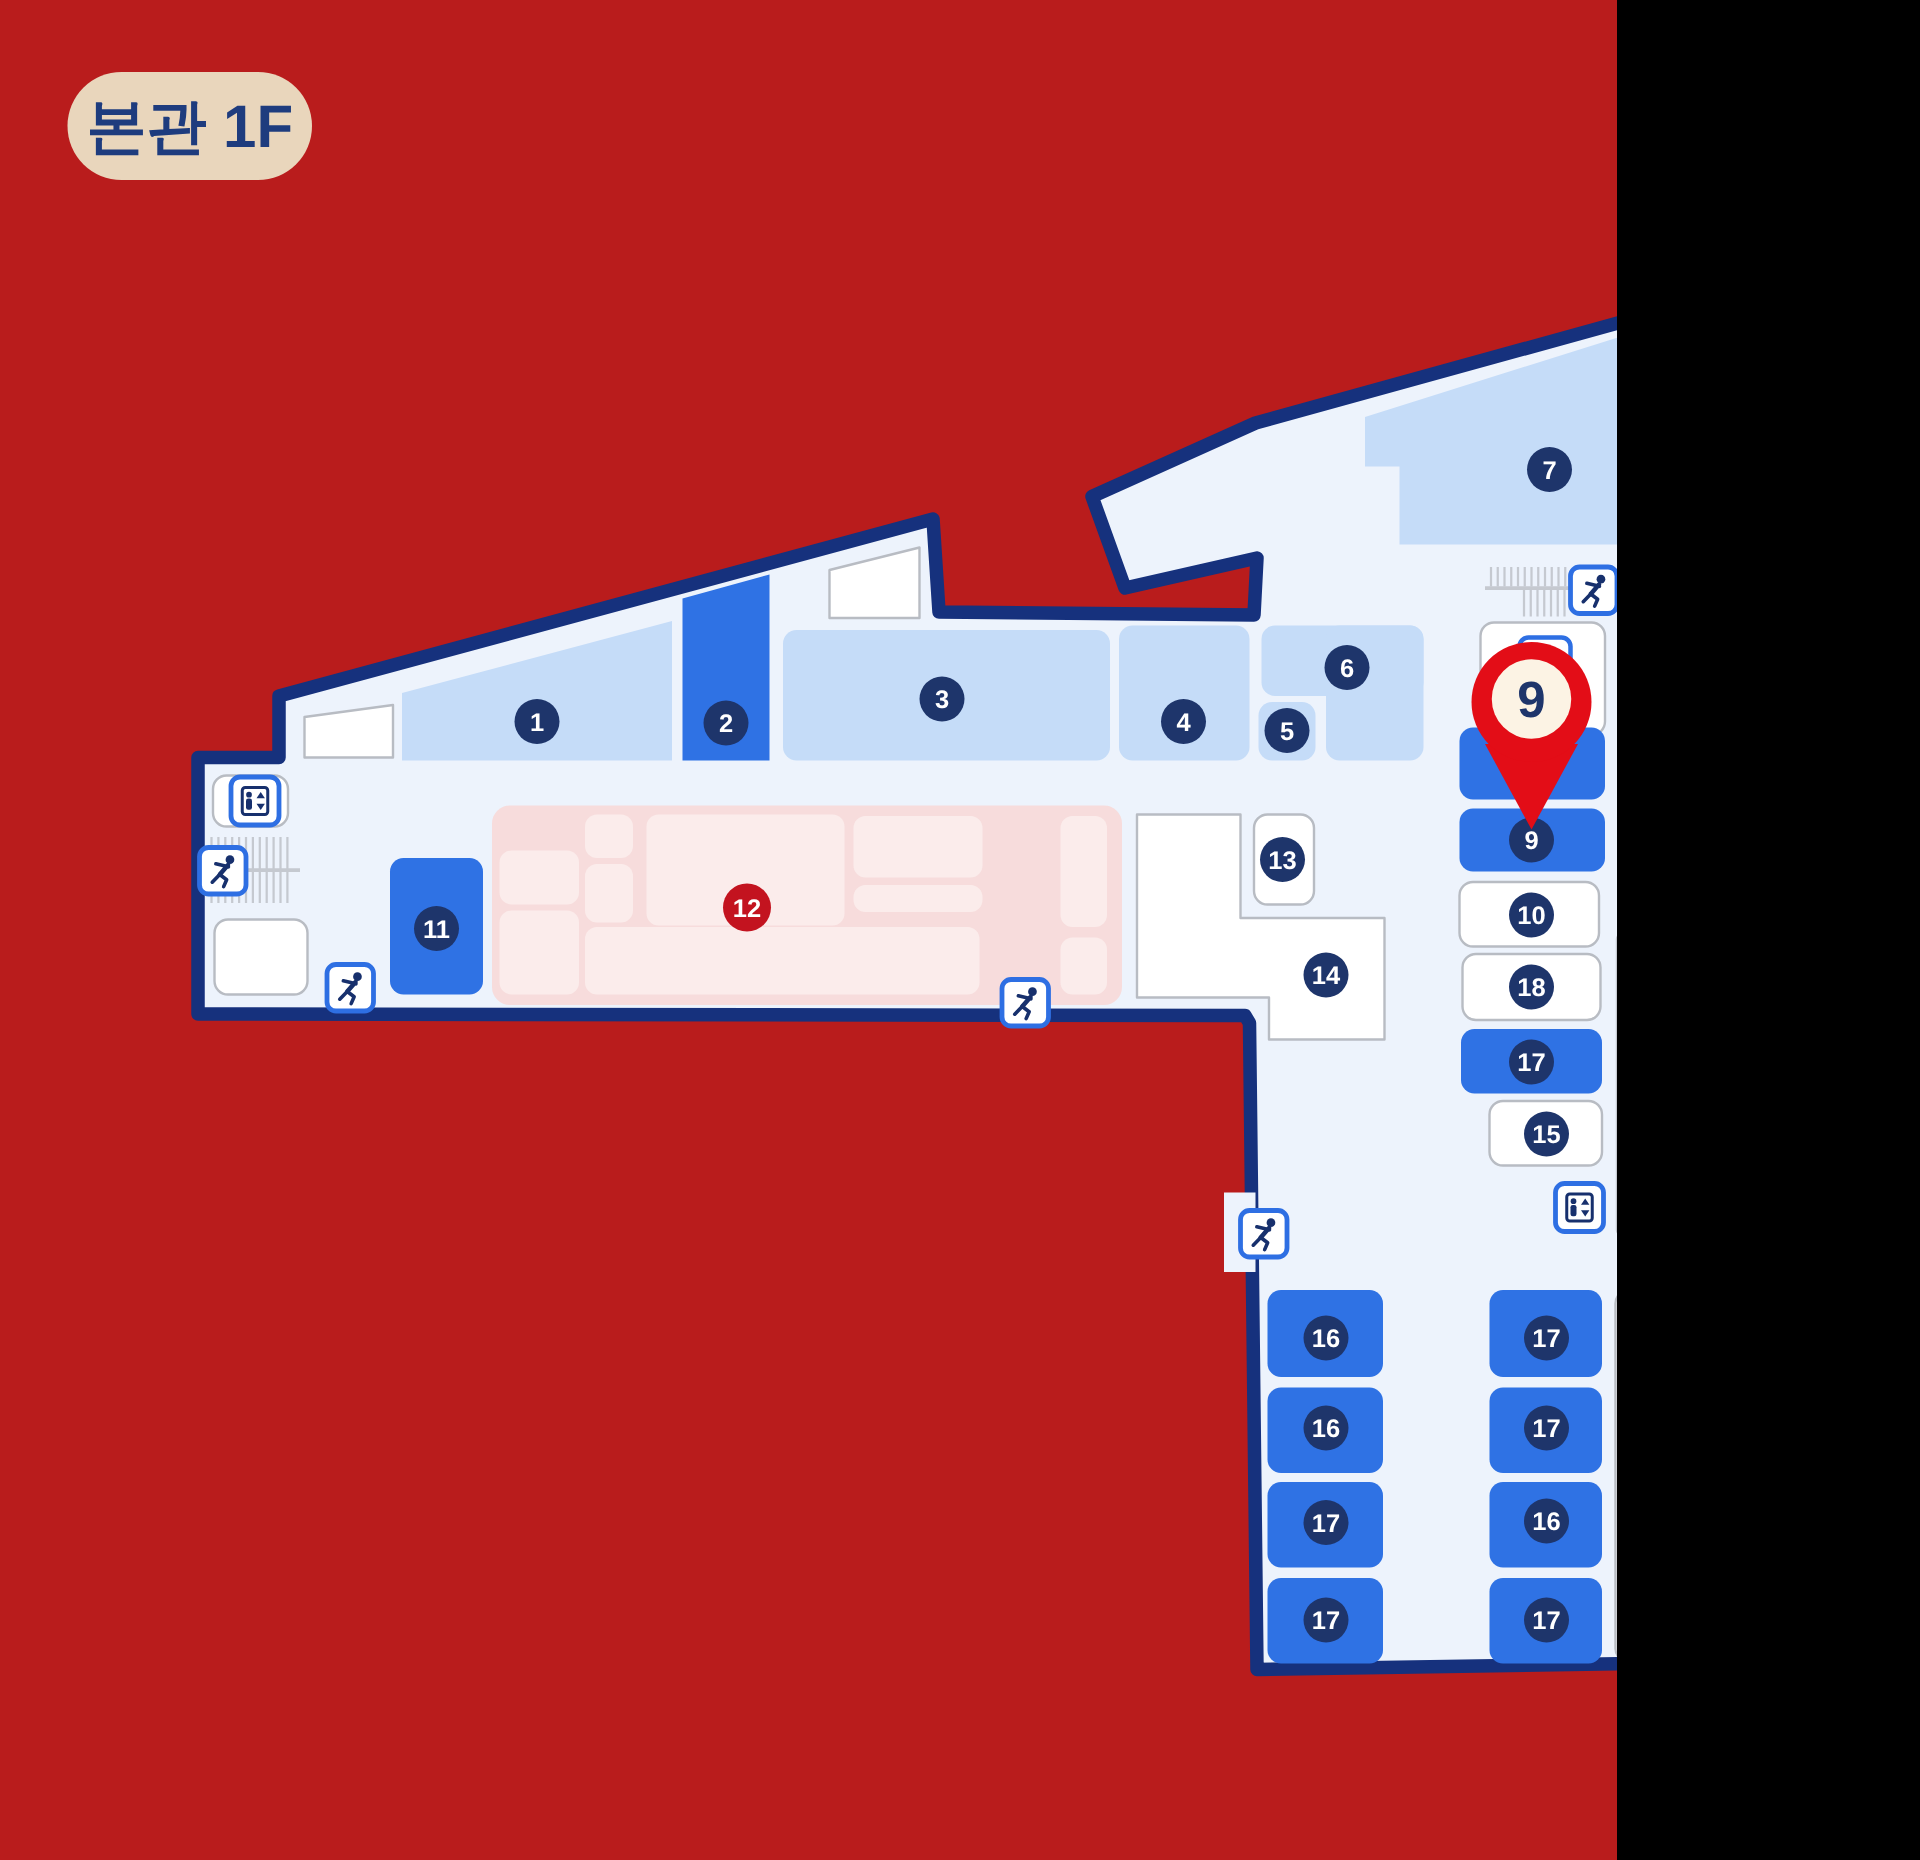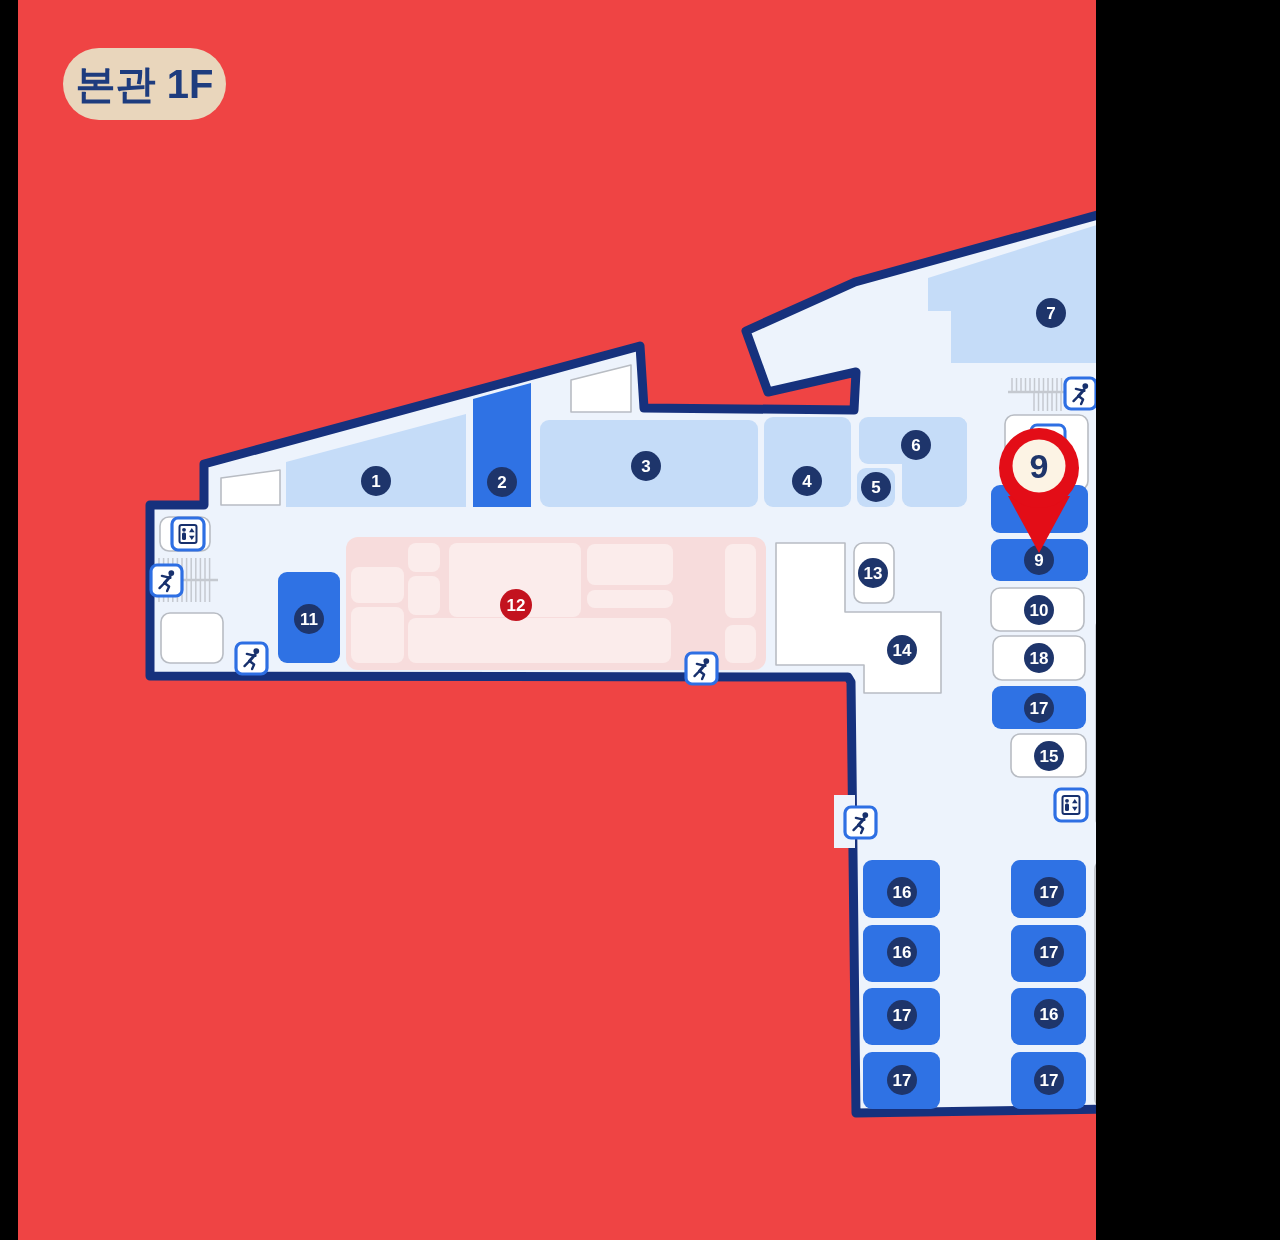--- a/index.html
+++ b/index.html
@@ -1,17 +1,17 @@
 <!DOCTYPE html>
 <html><head>
 <meta charset="utf-8">
 <style>
   html,body{margin:0;padding:0;background:#000;}
-  .stage{position:relative;width:1078px;height:1240px;background:#ef4444;overflow:hidden;
-         font-family:"Liberation Sans",sans-serif;margin-left:18px;}
+  .stage{position:relative;width:1078px;height:1240px;background:#b91c1c;overflow:hidden;
+         font-family:"Liberation Sans",sans-serif;}
   .badge{position:absolute;left:45px;top:48px;width:163px;height:72px;border-radius:36px;
          display:flex;align-items:center;justify-content:center;font-weight:bold;font-size:40px;}
   svg text{font-family:"Liberation Sans",sans-serif;font-weight:bold;}
 </style>
 </head>
 <body>
 
 <div class="stage">
   <div class="badge" style="background: rgb(233, 214, 188); color: rgb(30, 60, 126);">
     <span>본관 1F</span>

